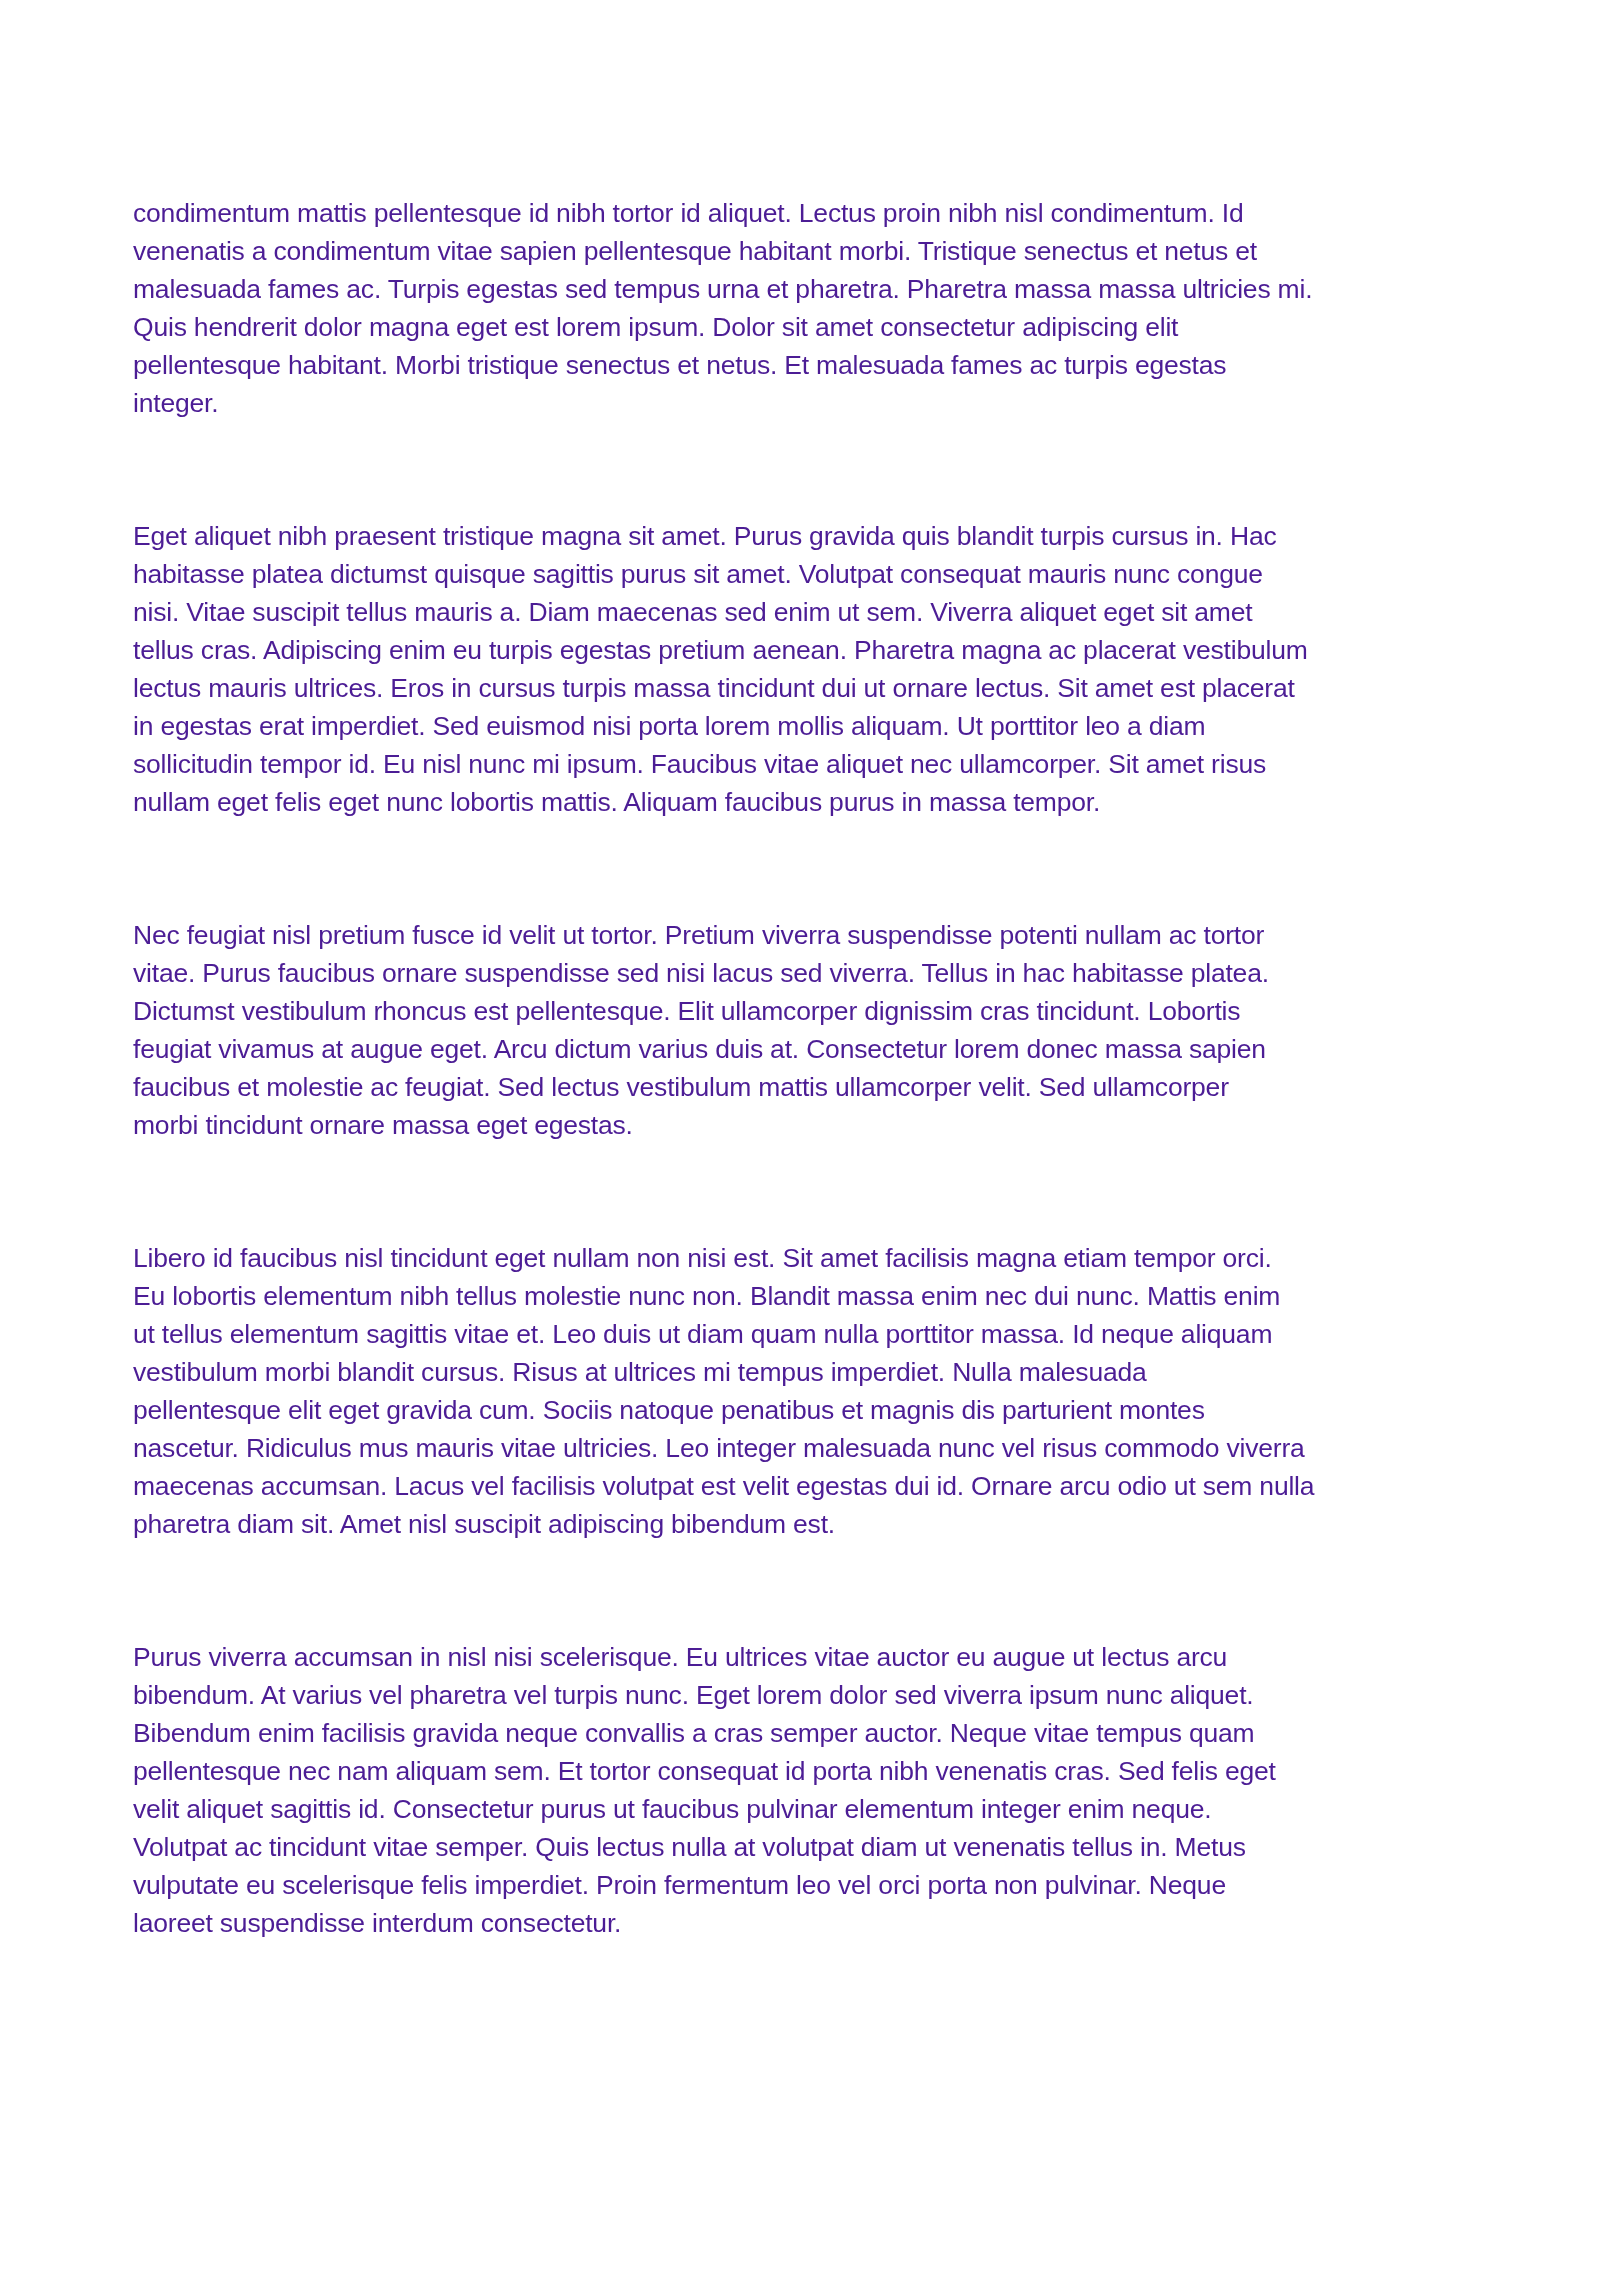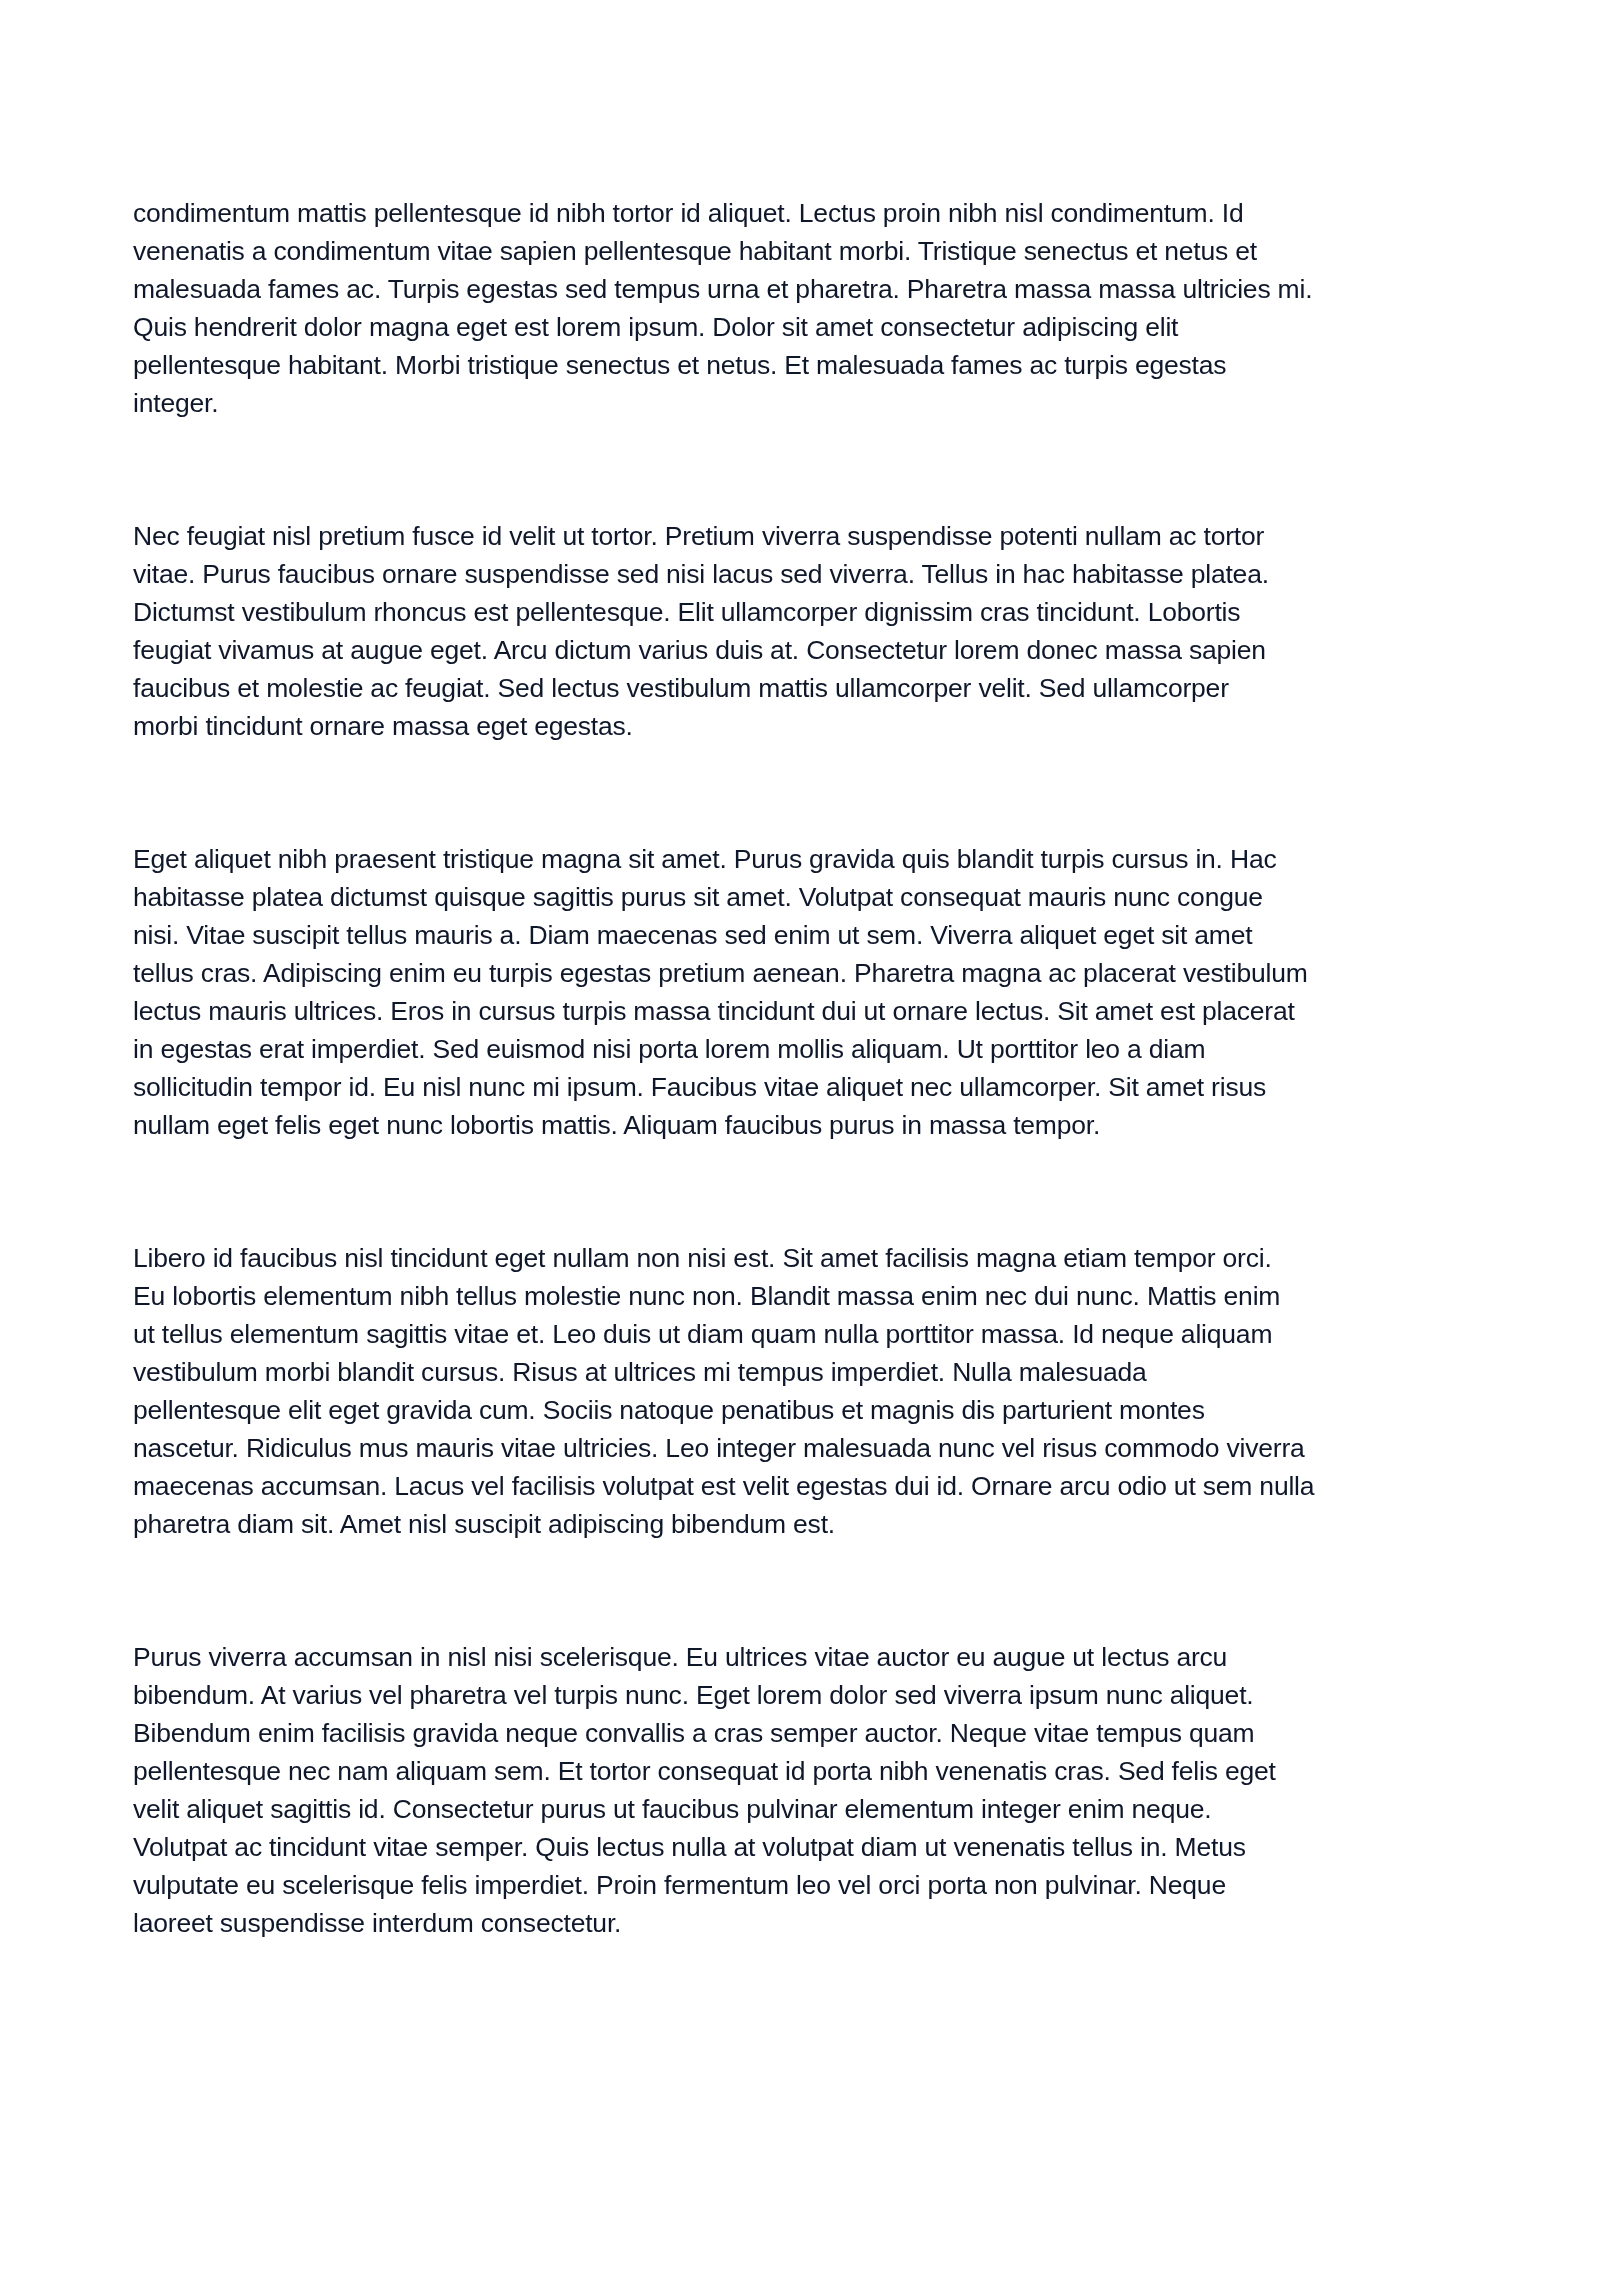--- a/index.html
+++ b/index.html
@@ -19,50 +19,50 @@
     position: absolute;
     left: 133px;
     top: 194px;
     right: 59px;
   }
   .para {
     margin: 0 0 95px 0;
     font-size: 26.5px;
     line-height: 38px;
     letter-spacing: -0.2px;
-    color: #0f172a;
+    color: #4c1d95;
     white-space: pre;          
     font-kerning: normal;
   }
 </style>
 </head>
 <body>
 
 <div class="page">
   <div class="text-block">
     <p class="para">condimentum mattis pellentesque id nibh tortor id aliquet. Lectus proin nibh nisl condimentum. Id
 venenatis a condimentum vitae sapien pellentesque habitant morbi. Tristique senectus et netus et
 malesuada fames ac. Turpis egestas sed tempus urna et pharetra. Pharetra massa massa ultricies mi.
 Quis hendrerit dolor magna eget est lorem ipsum. Dolor sit amet consectetur adipiscing elit
 pellentesque habitant. Morbi tristique senectus et netus. Et malesuada fames ac turpis egestas
 integer.</p>
-    <p class="para">Nec feugiat nisl pretium fusce id velit ut tortor. Pretium viverra suspendisse potenti nullam ac tortor
-vitae. Purus faucibus ornare suspendisse sed nisi lacus sed viverra. Tellus in hac habitasse platea.
-Dictumst vestibulum rhoncus est pellentesque. Elit ullamcorper dignissim cras tincidunt. Lobortis
-feugiat vivamus at augue eget. Arcu dictum varius duis at. Consectetur lorem donec massa sapien
-faucibus et molestie ac feugiat. Sed lectus vestibulum mattis ullamcorper velit. Sed ullamcorper
-morbi tincidunt ornare massa eget egestas.</p>
     <p class="para">Eget aliquet nibh praesent tristique magna sit amet. Purus gravida quis blandit turpis cursus in. Hac
 habitasse platea dictumst quisque sagittis purus sit amet. Volutpat consequat mauris nunc congue
 nisi. Vitae suscipit tellus mauris a. Diam maecenas sed enim ut sem. Viverra aliquet eget sit amet
 tellus cras. Adipiscing enim eu turpis egestas pretium aenean. Pharetra magna ac placerat vestibulum
 lectus mauris ultrices. Eros in cursus turpis massa tincidunt dui ut ornare lectus. Sit amet est placerat
 in egestas erat imperdiet. Sed euismod nisi porta lorem mollis aliquam. Ut porttitor leo a diam
 sollicitudin tempor id. Eu nisl nunc mi ipsum. Faucibus vitae aliquet nec ullamcorper. Sit amet risus
 nullam eget felis eget nunc lobortis mattis. Aliquam faucibus purus in massa tempor.</p>
+    <p class="para">Nec feugiat nisl pretium fusce id velit ut tortor. Pretium viverra suspendisse potenti nullam ac tortor
+vitae. Purus faucibus ornare suspendisse sed nisi lacus sed viverra. Tellus in hac habitasse platea.
+Dictumst vestibulum rhoncus est pellentesque. Elit ullamcorper dignissim cras tincidunt. Lobortis
+feugiat vivamus at augue eget. Arcu dictum varius duis at. Consectetur lorem donec massa sapien
+faucibus et molestie ac feugiat. Sed lectus vestibulum mattis ullamcorper velit. Sed ullamcorper
+morbi tincidunt ornare massa eget egestas.</p>
     <p class="para">Libero id faucibus nisl tincidunt eget nullam non nisi est. Sit amet facilisis magna etiam tempor orci.
 Eu lobortis elementum nibh tellus molestie nunc non. Blandit massa enim nec dui nunc. Mattis enim
 ut tellus elementum sagittis vitae et. Leo duis ut diam quam nulla porttitor massa. Id neque aliquam
 vestibulum morbi blandit cursus. Risus at ultrices mi tempus imperdiet. Nulla malesuada
 pellentesque elit eget gravida cum. Sociis natoque penatibus et magnis dis parturient montes
 nascetur. Ridiculus mus mauris vitae ultricies. Leo integer malesuada nunc vel risus commodo viverra
 maecenas accumsan. Lacus vel facilisis volutpat est velit egestas dui id. Ornare arcu odio ut sem nulla
 pharetra diam sit. Amet nisl suscipit adipiscing bibendum est.</p>
     <p class="para">Purus viverra accumsan in nisl nisi scelerisque. Eu ultrices vitae auctor eu augue ut lectus arcu
 bibendum. At varius vel pharetra vel turpis nunc. Eget lorem dolor sed viverra ipsum nunc aliquet.

